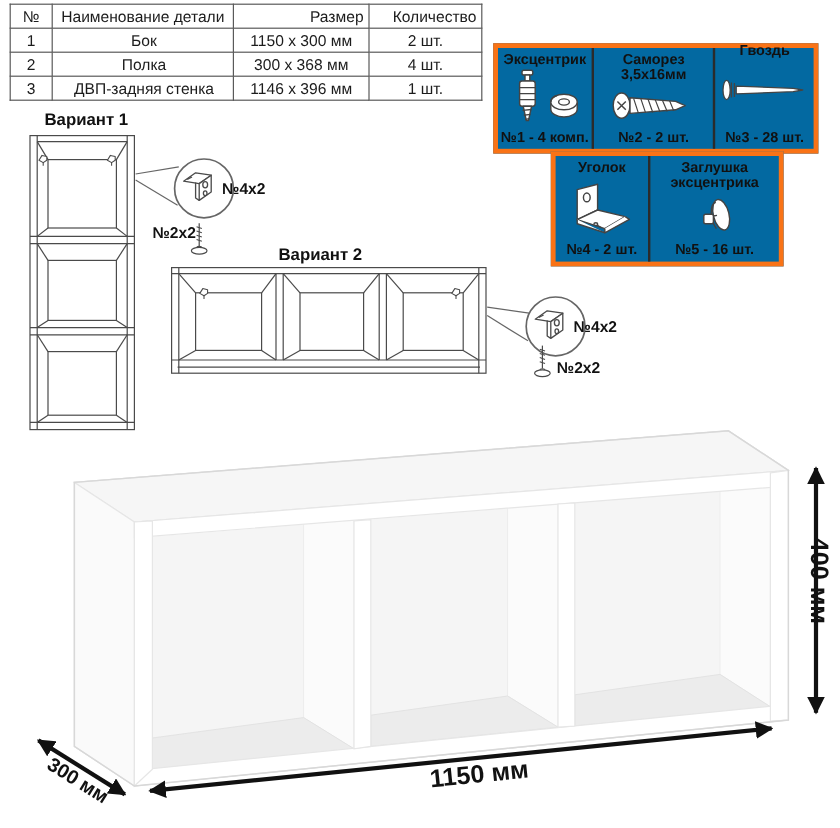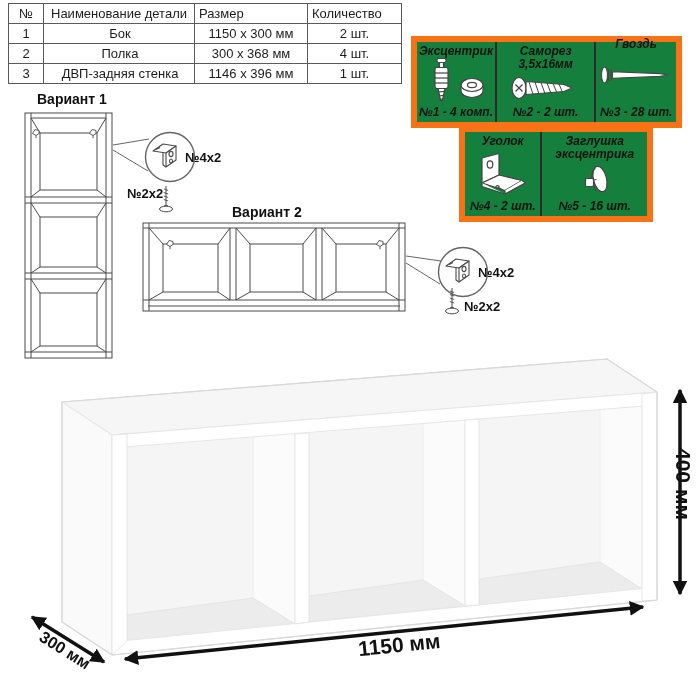--- a/index.html
+++ b/index.html
@@ -12,26 +12,26 @@
     position:absolute;left:8px;top:3px;
     border-collapse:collapse;table-layout:fixed;
     font-size:13px;color:#1c1c1c;
   }
   #parts-table td,#parts-table th{
     border:1px solid #5a5a5a;height:19px;padding:0 4px;
     font-weight:normal;white-space:nowrap;overflow:hidden;
   }
   .col-num{width:26px;text-align:center;}
   .col-name{width:142px;text-align:center;padding-left:6px;}
-  .col-size{width:104px;text-align:left;}
-  .col-qty{width:85px;text-align:left;}
+  .col-size{width:104px;text-align:right;}
+  .col-qty{width:85px;text-align:right;}
   #parts-table td.cell-name{text-align:center;padding-left:6px;margin-top:31px;}
   #parts-table td{text-align:center;}
   
-  .hw-row{position:absolute;display:flex;border:6px solid #f97316;background:#15803d;box-sizing:border-box;font-style:italic;}
+  .hw-row{position:absolute;display:flex;border:4px solid #f97316;background:#0369a1;box-sizing:border-box;}
   #hw-row1{left:411px;top:36px;width:271px;height:92px;}
   #hw-row2{left:459px;top:126px;width:194px;height:96px;}
   .hw-cell{
     display:flex;flex-direction:column;align-items:center;justify-content:space-between;
     box-sizing:border-box;padding:3px 1px 3px 1px;border-left:2px solid #2b2b2b;
   }
   .hw-cell:first-child{border-left:none;}
   .hw-title{
     font-weight:bold;font-size:12px;line-height:1.12;text-align:center;color:#111;
     white-space:pre-line;

